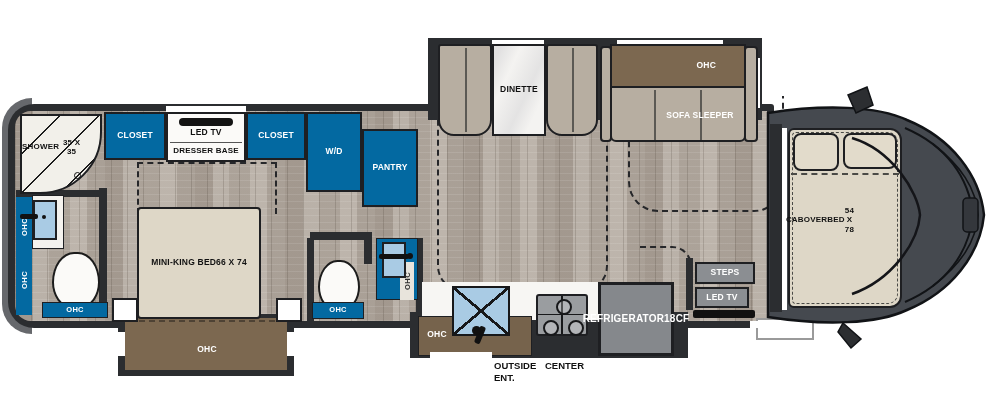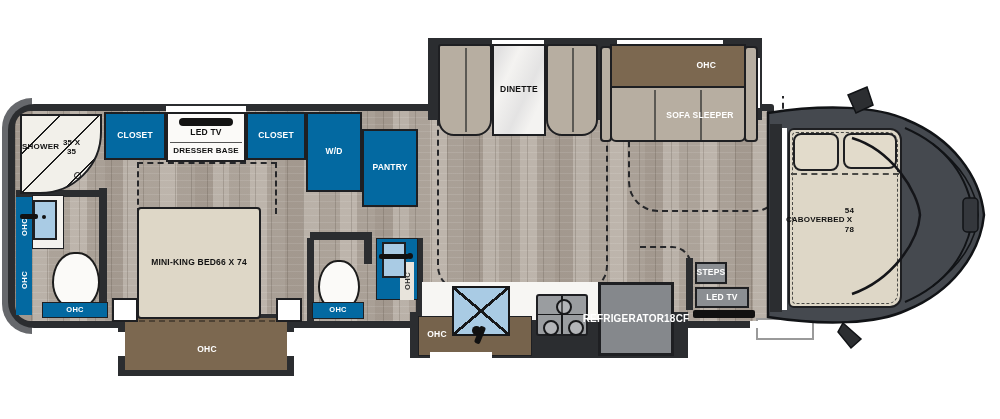--- a/index.html
+++ b/index.html
@@ -132,23 +132,27 @@
   <div class="abs box" style="left:536px;top:294px;width:52px;height:42px;background:#9a9da0;border-radius:3px;z-index:6;background-image:linear-gradient(to right, transparent 48%, #17181a 48% 52%, transparent 52%),linear-gradient(to bottom, transparent 47%, #17181a 47% 51%, transparent 51%)">
     <div class="abs" style="left:18px;top:3px;width:12px;height:12px;border:2px solid #17181a;border-radius:50%;background:rgba(255,255,255,.25)"></div>
     <div class="abs" style="left:5px;top:24px;width:12px;height:12px;border:2px solid #17181a;border-radius:50%;background:rgba(255,255,255,.25)"></div>
     <div class="abs" style="left:30px;top:24px;width:12px;height:12px;border:2px solid #17181a;border-radius:50%;background:rgba(255,255,255,.25)"></div>
   </div>
   <div class="abs lbl lw col" style="left:598px;top:282px;width:76px;height:74px;background:#85888c;border:3px solid #1e1f22;box-sizing:border-box;font-size:10px;z-index:6">
     <span>REFRIGERATOR</span>
     <span>18CF</span>
   </div>
   <div class="abs white" style="left:430px;top:352px;width:62px;height:6px;z-index:6"></div>
+  <div class="abs col" style="left:494px;top:360px;width:90px;display:flex;align-items:flex-start;font-weight:bold;font-size:9.5px;color:#111;line-height:1.25;z-index:8">
+    <span>OUTSIDE ENT.</span>
+    <span>CENTER</span>
+  </div>
 
   <div class="abs wall" style="left:686px;top:258px;width:7px;height:52px;z-index:5"></div>
-  <div class="abs gray box lbl lw" style="left:695px;top:262px;width:32px;height:22px;z-index:6">STEPS</div>
+  <div class="abs gray box lbl lw" style="left:695px;top:262px;width:60px;height:22px;z-index:6">STEPS</div>
   <div class="abs gray box lbl lw" style="left:695px;top:287px;width:54px;height:21px;z-index:6">LED TV</div>
   <div class="abs" style="left:693px;top:310px;width:62px;height:8px;background:#111;border-radius:2px;z-index:6"></div>
   <div class="abs white" style="left:750px;top:321px;width:20px;height:7px;z-index:6"></div>
   <div class="abs" style="left:756px;top:318px;width:58px;height:22px;background:#fff;border:2px solid #9a9a9a;box-sizing:border-box;z-index:4"></div>
 
   <svg class="abs" style="left:755px;top:80px;z-index:5" width="245" height="275" viewBox="0 0 245 275">
     <path d="M13,33 C70,24 122,26 152,40 C196,58 225,95 229,135 C225,175 196,212 152,230 C122,244 70,246 13,237 Z" fill="#45494f" stroke="#111316" stroke-width="2.5"></path>
     <path d="M150,48 C192,66 214,98 218,135 C214,172 192,204 150,222" fill="none" stroke="#111316" stroke-width="2"></path>
     <path d="M178,64 C206,86 221,108 223,135 C221,162 206,184 178,206" fill="none" stroke="#111316" stroke-width="1.6"></path>
     <rect x="208" y="118" width="15" height="34" rx="4" fill="#34373c" stroke="#111316" stroke-width="1.5"></rect>

